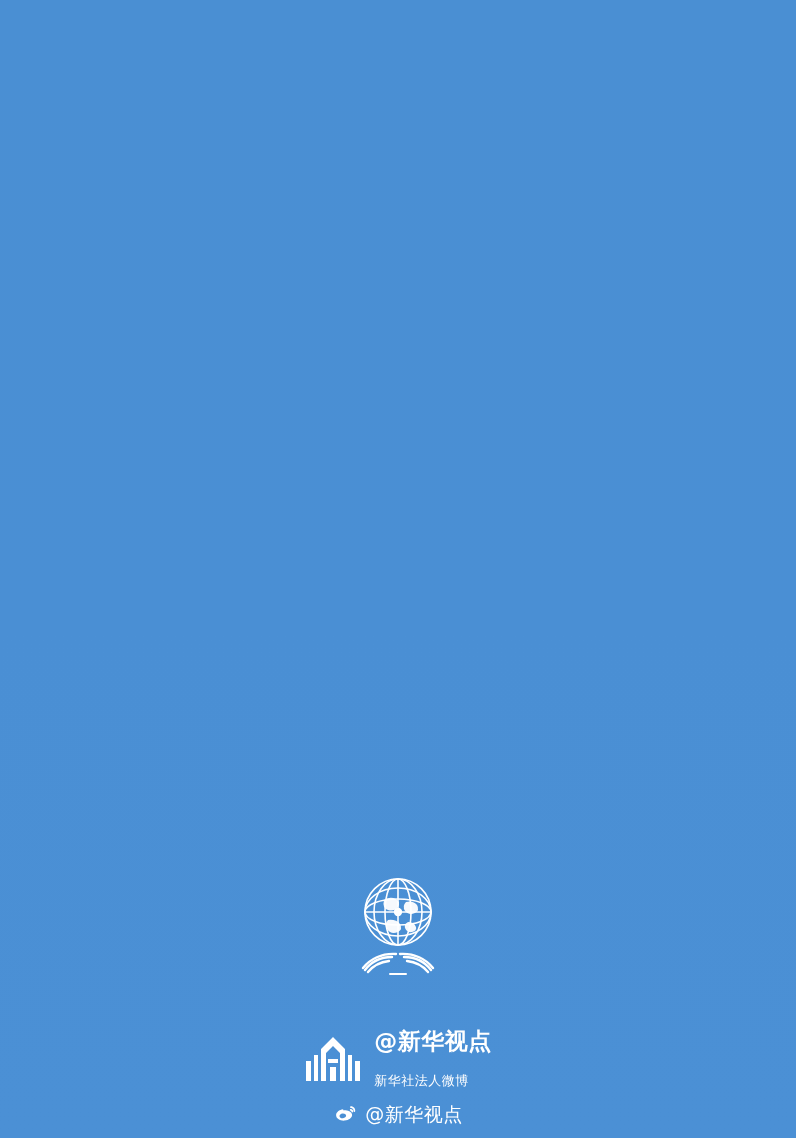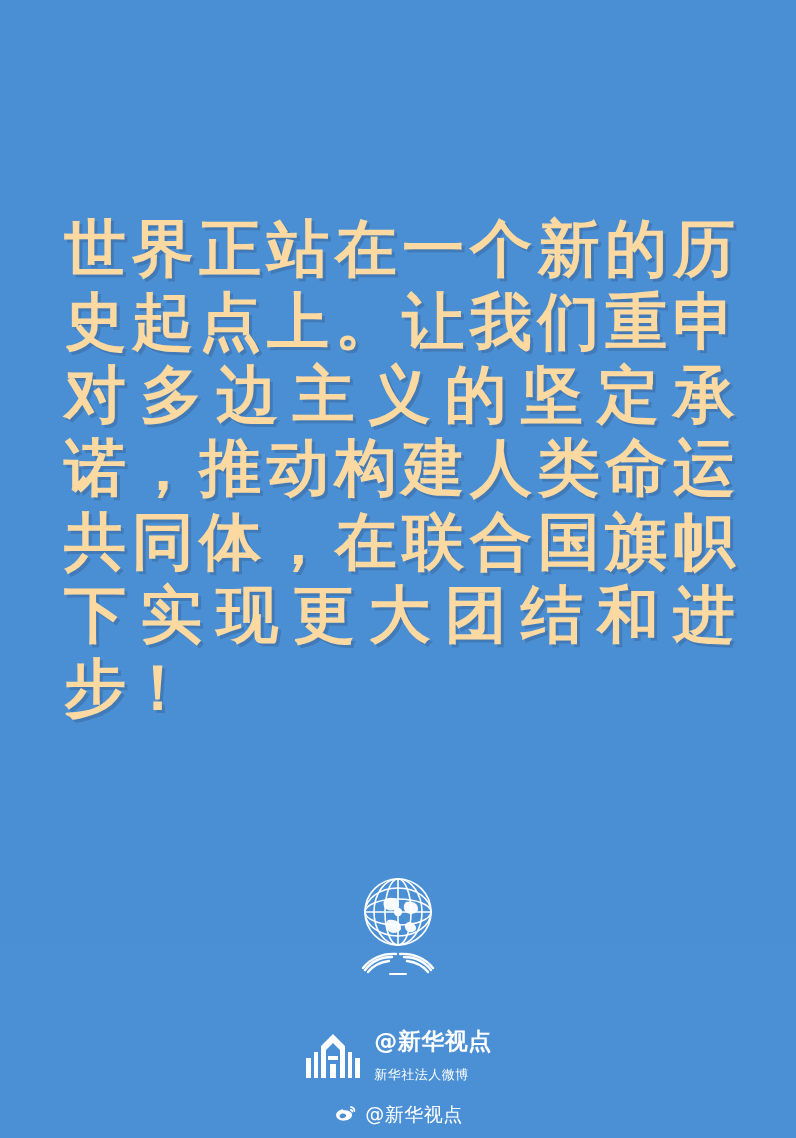--- a/index.html
+++ b/index.html
@@ -82,21 +82,21 @@
     font-size: 23px;
     font-weight: bold;
     font-family: "DejaVu Sans", "Liberation Sans", sans-serif;
     letter-spacing: 0.5px;
   }
   .brand-sub {
     color: #ffffff;
     font-size: 13px;
     font-family: "DejaVu Sans", "Liberation Sans", sans-serif;
     letter-spacing: 0.5px;
-    margin-top: 14px;
+    margin-top: 20px;
   }
   .weibo-footer {
     position: absolute;
     left: 0;
     bottom: 10px;
     width: 796px;
     display: flex;
     justify-content: center;
     align-items: center;
     gap: 8px;
@@ -112,23 +112,20 @@
     font-family: "DejaVu Sans", "Liberation Sans", sans-serif;
     font-weight: normal;
     letter-spacing: 0.5px;
   }
 </style>
 </head>
 <body>
 
 <div class="poster">
 
-  <div class="quote-area">
-    <p class="quote-text">世界正站在一个新的历史起点上。让我们重申对多边主义的坚定承诺，推动构建人类命运共同体，在联合国旗帜下实现更大团结和进步！</p>
-  </div>
 
   <div class="emblem-wrap">
     <svg class="un-emblem" viewBox="0 0 128 118" aria-hidden="true">
       <g fill="none" stroke="#ffffff" stroke-width="1.6">
         <circle cx="64" cy="50" r="33"></circle>
         <ellipse cx="64" cy="50" rx="33" ry="13"></ellipse>
         <ellipse cx="64" cy="50" rx="33" ry="24"></ellipse>
         <ellipse cx="64" cy="50" rx="13" ry="33"></ellipse>
         <ellipse cx="64" cy="50" rx="24" ry="33"></ellipse>
         <line x1="31" y1="50" x2="97" y2="50"></line>

